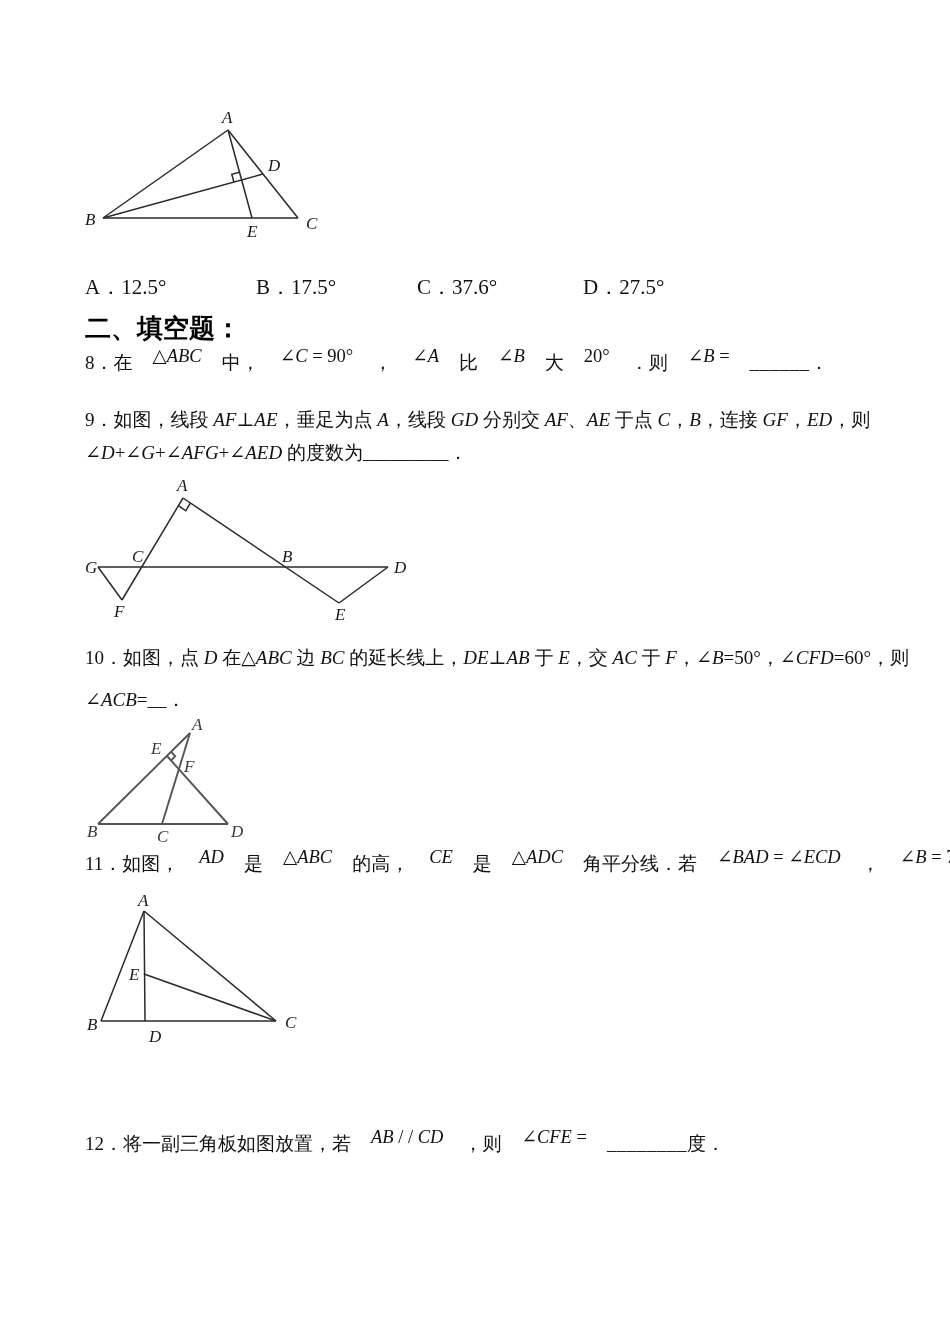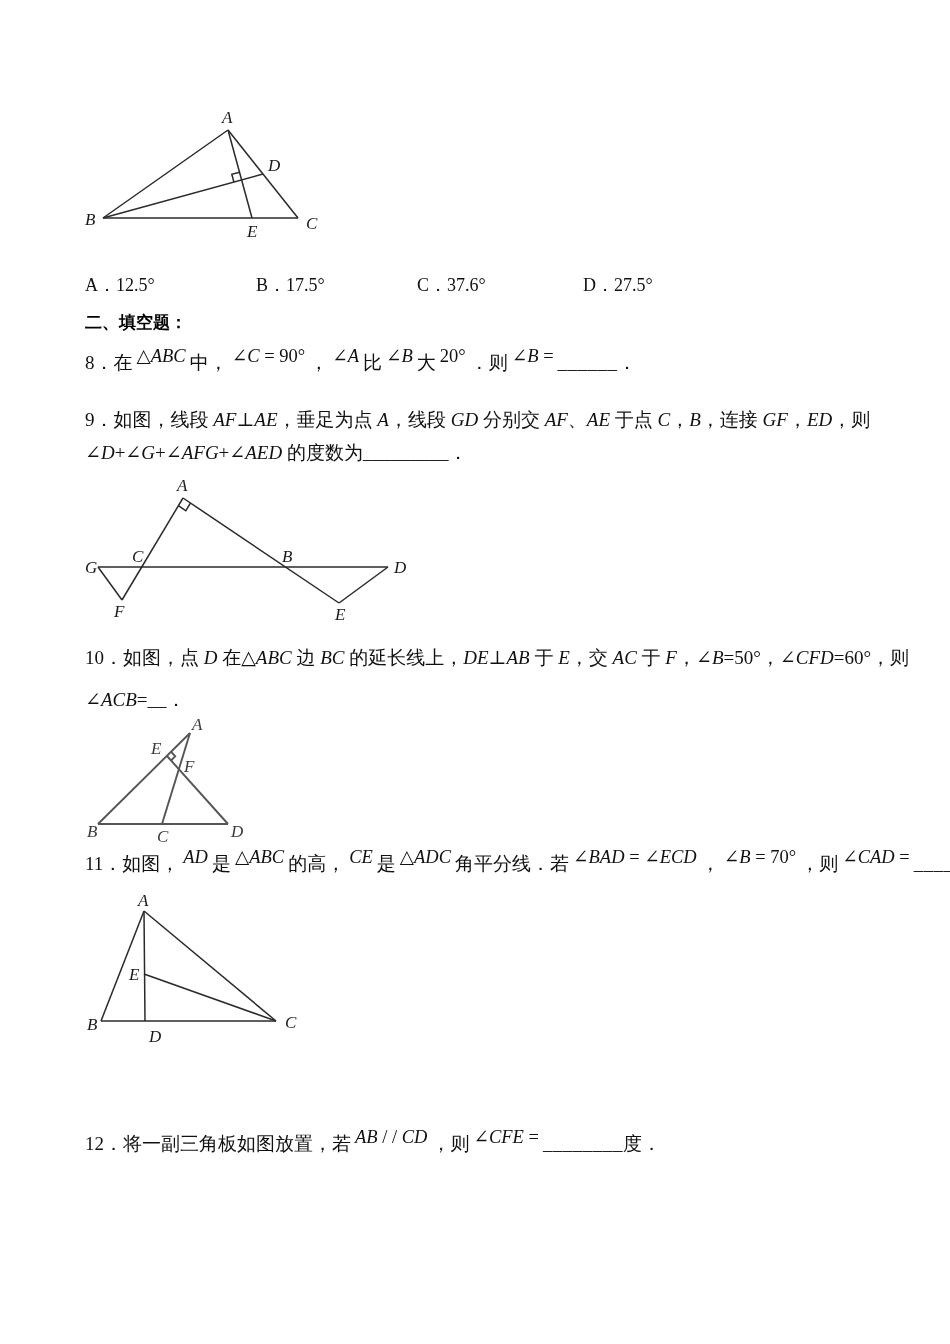--- a/index.html
+++ b/index.html
@@ -15,30 +15,30 @@
   .para{
     position:absolute;
     left:85px;
     white-space:nowrap;
     font-size:19px;
     color:#111;
   }
   .mf{
     position:relative;
     top:-7px;
-    margin:0 4px;
+    margin:0 20px;
     font-size:18.5px;
   }
   .blank{letter-spacing:0.5px;}
-  .options-row{position:absolute;left:85px;top:273px;width:820px;height:26px;font-size:18px;}
+  .options-row{position:absolute;left:85px;top:273px;width:820px;height:26px;font-size:21px;}
   .opt{position:absolute;top:0;white-space:nowrap;}
   .sec-header{
     position:absolute;left:85px;top:311px;
     font-family:"Liberation Sans","DejaVu Sans",sans-serif;
-    font-weight:bold;font-size:17px;color:#000;
+    font-weight:bold;font-size:26px;color:#000;
   }
   svg.fig{position:absolute;overflow:visible;}
   svg.fig line, svg.fig polyline{stroke:#2a2a2a;stroke-width:1.5;fill:none;}
   svg.fig text{
     font-family:"Liberation Serif","DejaVu Serif",serif;
     font-style:italic;font-size:17px;fill:#1a1a1a;
   }
   svg.fig-soft line, svg.fig-soft polyline{stroke:#555;stroke-width:1.9;}
   svg.fig-soft text{fill:#3a3a3a;}
   i{font-style:italic;}

